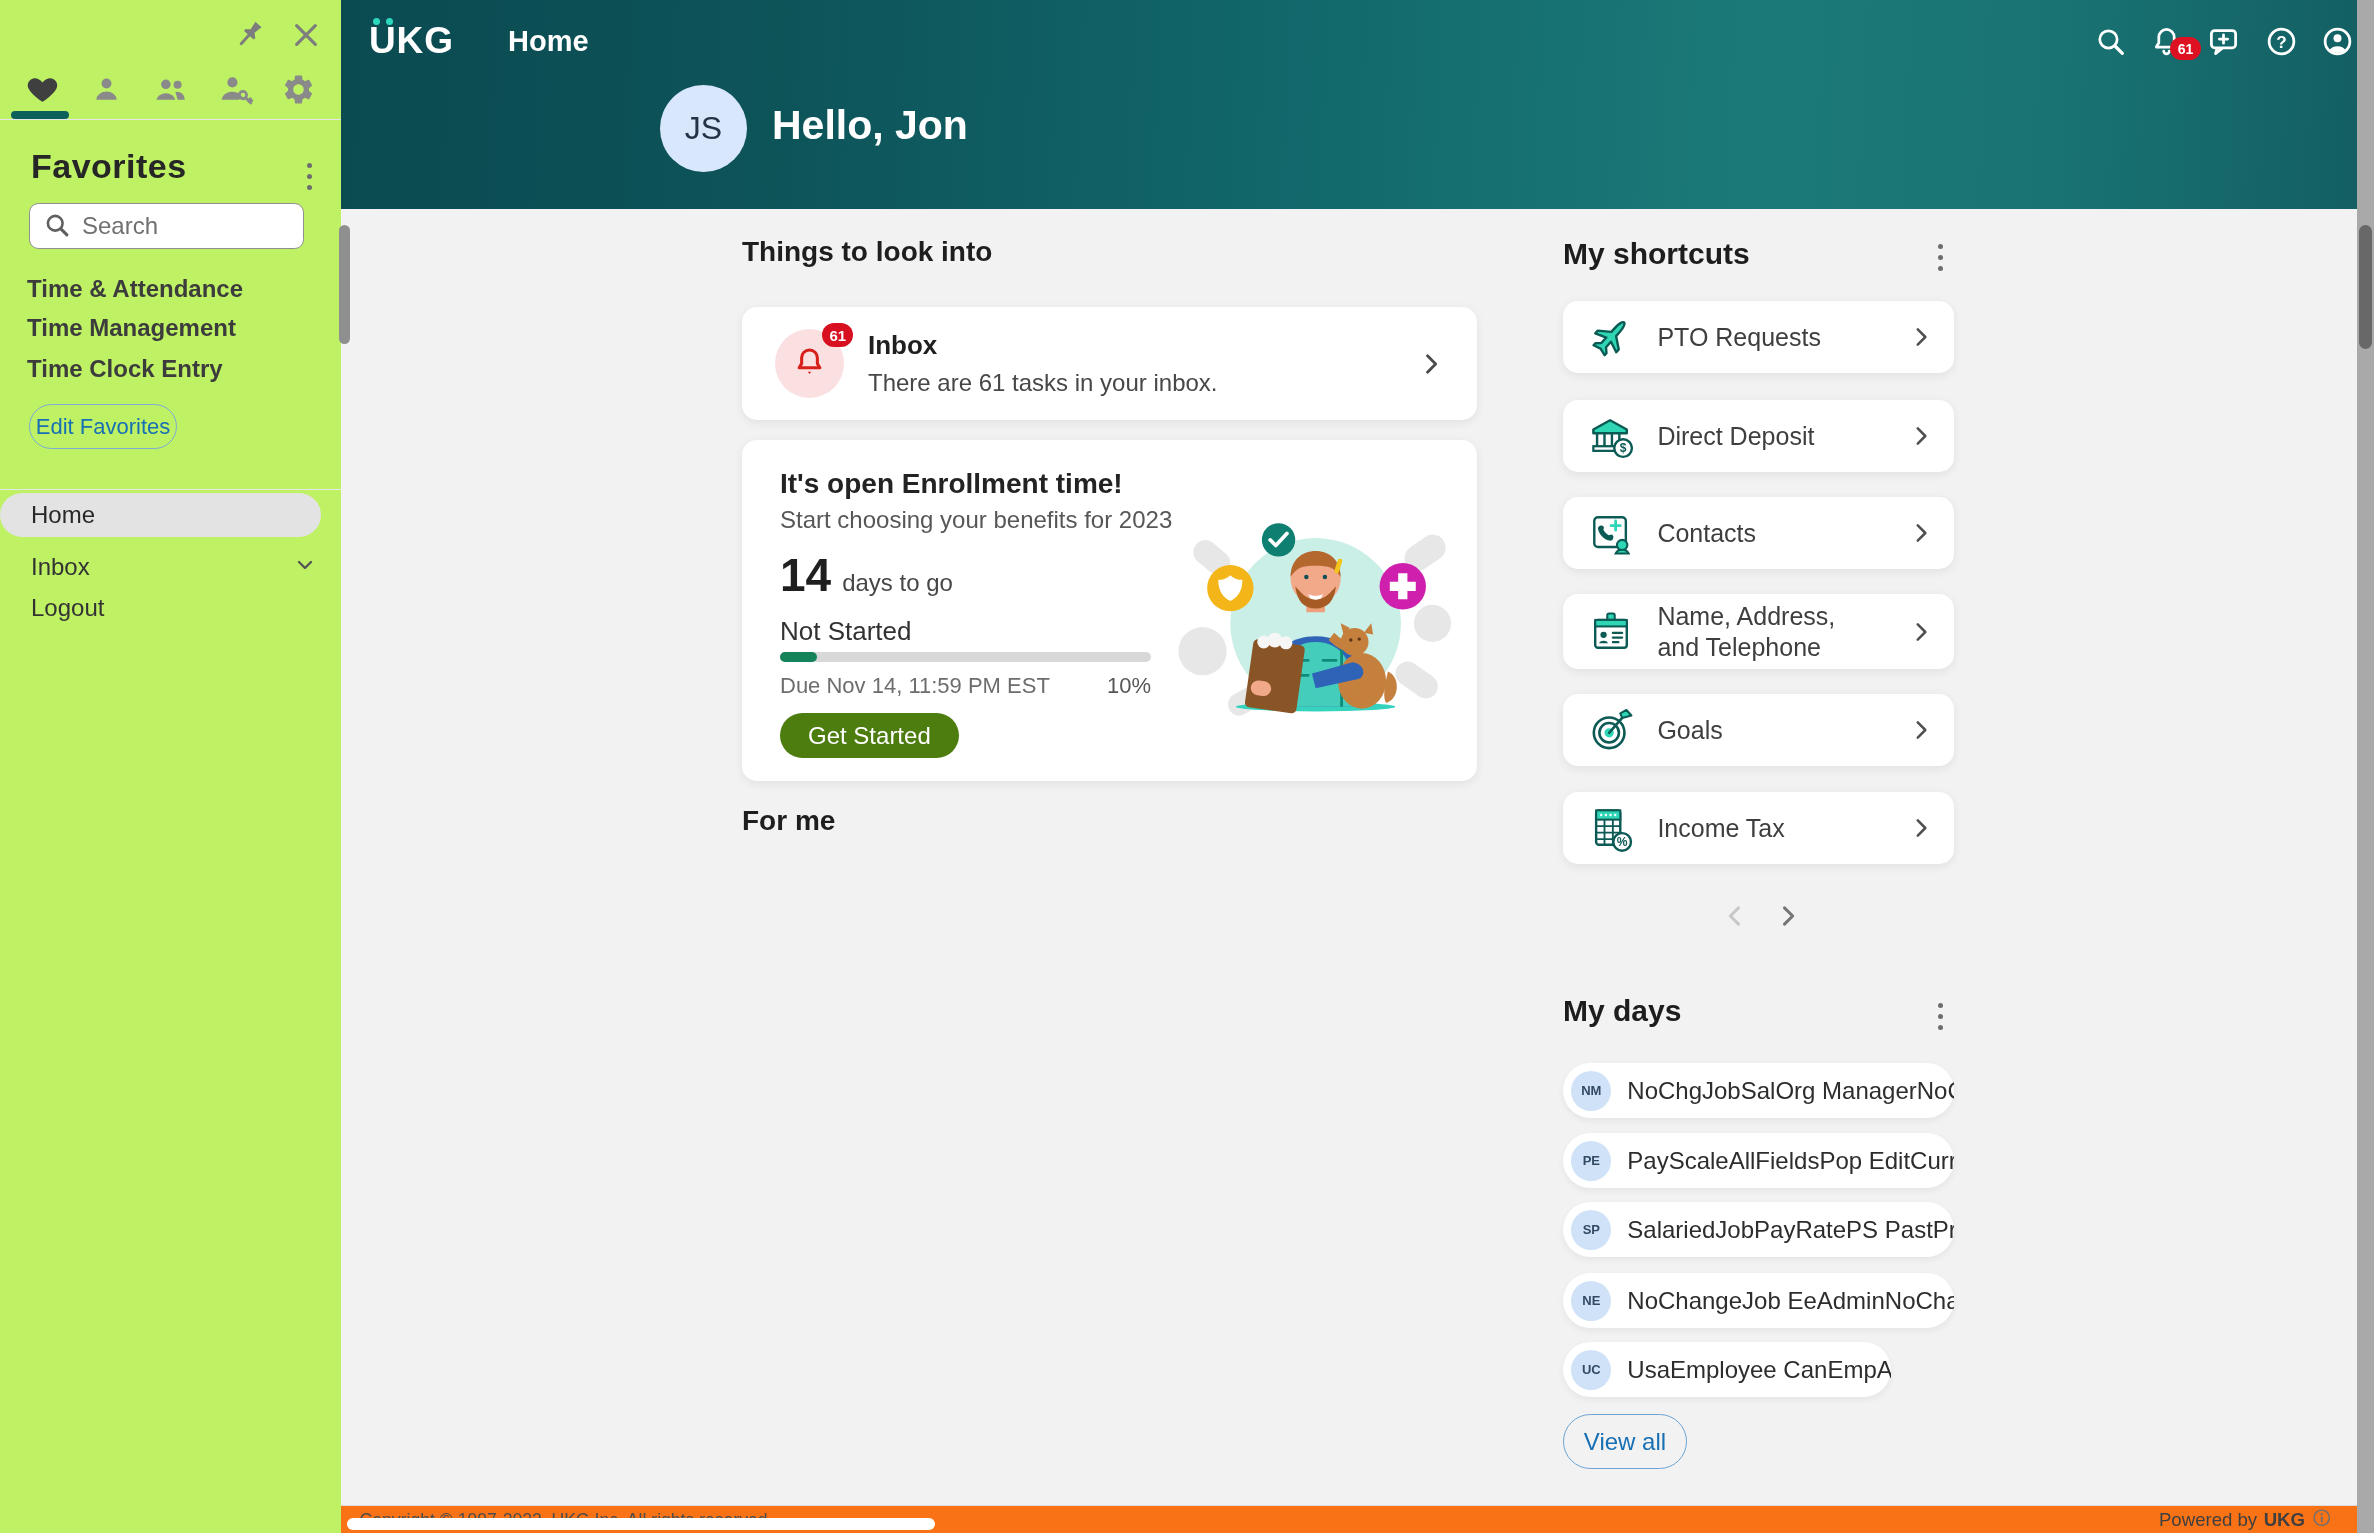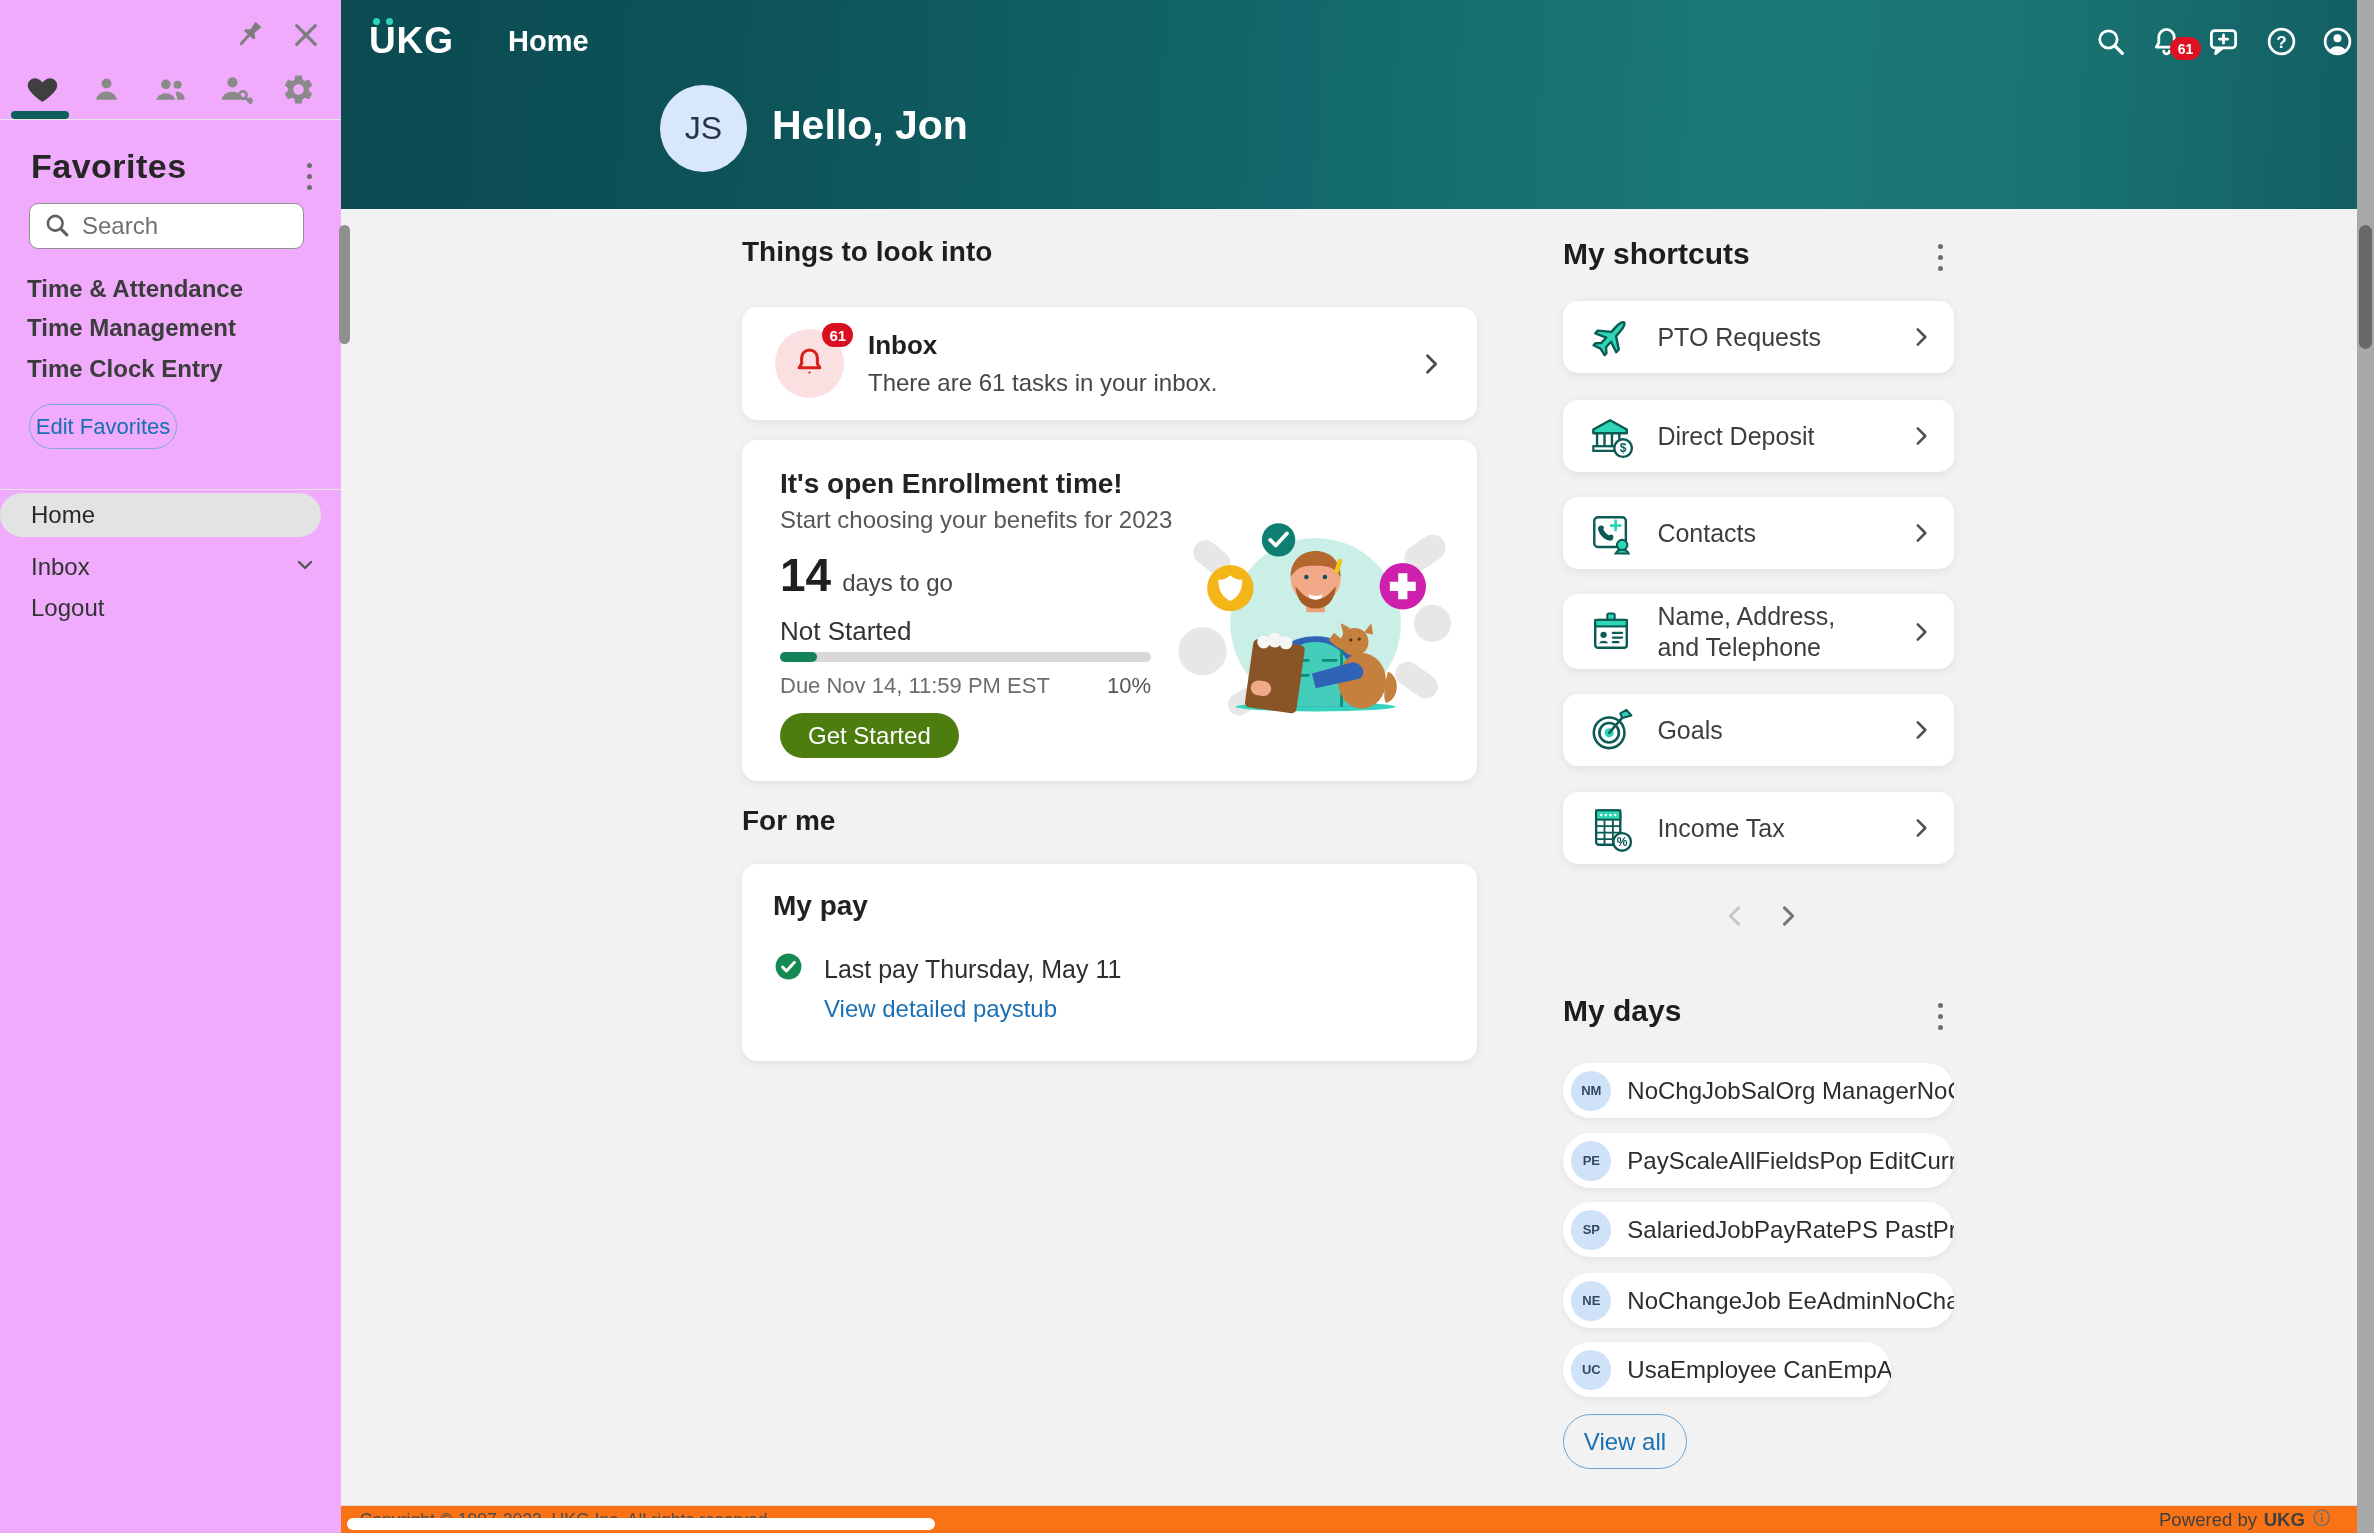--- a/index.html
+++ b/index.html
@@ -2,21 +2,21 @@
 <html style="font-size:15px"><head>
 <meta charset="utf-8">
 <style>
   * { margin:0; padding:0; box-sizing:border-box; }
   html,body { background:#e9e9e9; }
   body { font-family:"Liberation Sans","DejaVu Sans",sans-serif; }
   .page { position:relative; width:2375px; height:1533px; background:#f2f2f2; overflow:hidden; }
   button { background:none; border:none; cursor:pointer; font-family:inherit; }
 
   
-  .sidebar { position:absolute; left:0; top:0; width:341px; height:1533px; background:#f0abfc; z-index:10; }
+  .sidebar { position:absolute; left:0; top:0; width:341px; height:1533px; background:#bef264; z-index:10; }
   .icon-btn { position:absolute; display:flex; align-items:center; justify-content:center; }
   .pin-btn { left:230px; top:16.7px; width:39px; height:39px; }
   .close-btn { left:286px; top:16.7px; width:39px; height:39px; }
   .tab-btn { top:70px; width:41px; height:41px; }
   .tab-underline { position:absolute; left:11px; top:111px; width:58px; height:8.3px; border-radius:4.6px; background:#0d5f5b; }
   .side-divider { position:absolute; left:0; width:341px; height:0.9px; background:#e7e7e7; }
   .fav-title { position:absolute; left:31px; top:147px; font-size:34px; font-weight:700; color:#262626; letter-spacing:0.5px; }
   .kebab { display:flex; flex-direction:column; gap:5.6px; align-items:center; }
   .kebab i { width:5.6px; height:5.6px; border-radius:50%; background:#6d6d6d; }
   .fav-kebab { position:absolute; left:291px; top:156px; width:37px; height:41px; justify-content:center; }
@@ -349,31 +349,20 @@
         <circle cx="64" cy="82" r="25" fill="#f3b517"></circle>
         <path d="M64 68c4 4 9 5 13 5 0 12-5 19-13 23-8-4-13-11-13-23 4 0 9-1 13-5z" fill="#fff"></path>
         <circle cx="250" cy="80" r="25" fill="#cf1fad"></circle>
         <path d="M245 66h10v9h9v10h-9v9h-10v-9h-9V75h9z" fill="#fff"></path>
       </svg>
     </div>
   </div>
 
   <h2 class="sec-title" style="left:742px; top:805px">For me</h2>
 
-  <div class="card mypay-card">
-    <div class="mypay-title">My pay</div>
-    <span class="mypay-check">
-      <svg width="31" height="31" viewBox="0 0 24 24">
-          <circle cx="12" cy="12" r="10" fill="#158a52"></circle>
-          <path d="M7.4 12.4l3 3.1 6.2-6.8" fill="none" stroke="#fff" stroke-width="2.3" stroke-linecap="round" stroke-linejoin="round"></path>
-        </svg>
-    </span>
-    <div class="mypay-lastpay">Last pay Thursday, May 11</div>
-    <button class="mypay-link">View detailed paystub</button>
-  </div>
 
   <h2 class="col-title" style="left:1563px; top:237px">My shortcuts</h2>
   <button class="icon-btn col-kebab kebab" style="top:237px">
       <i></i>
       <i></i>
       <i></i>
     </button>
 
   <div class="card shortcut-card" style="top:301px">
     <span class="shortcut-icon">

